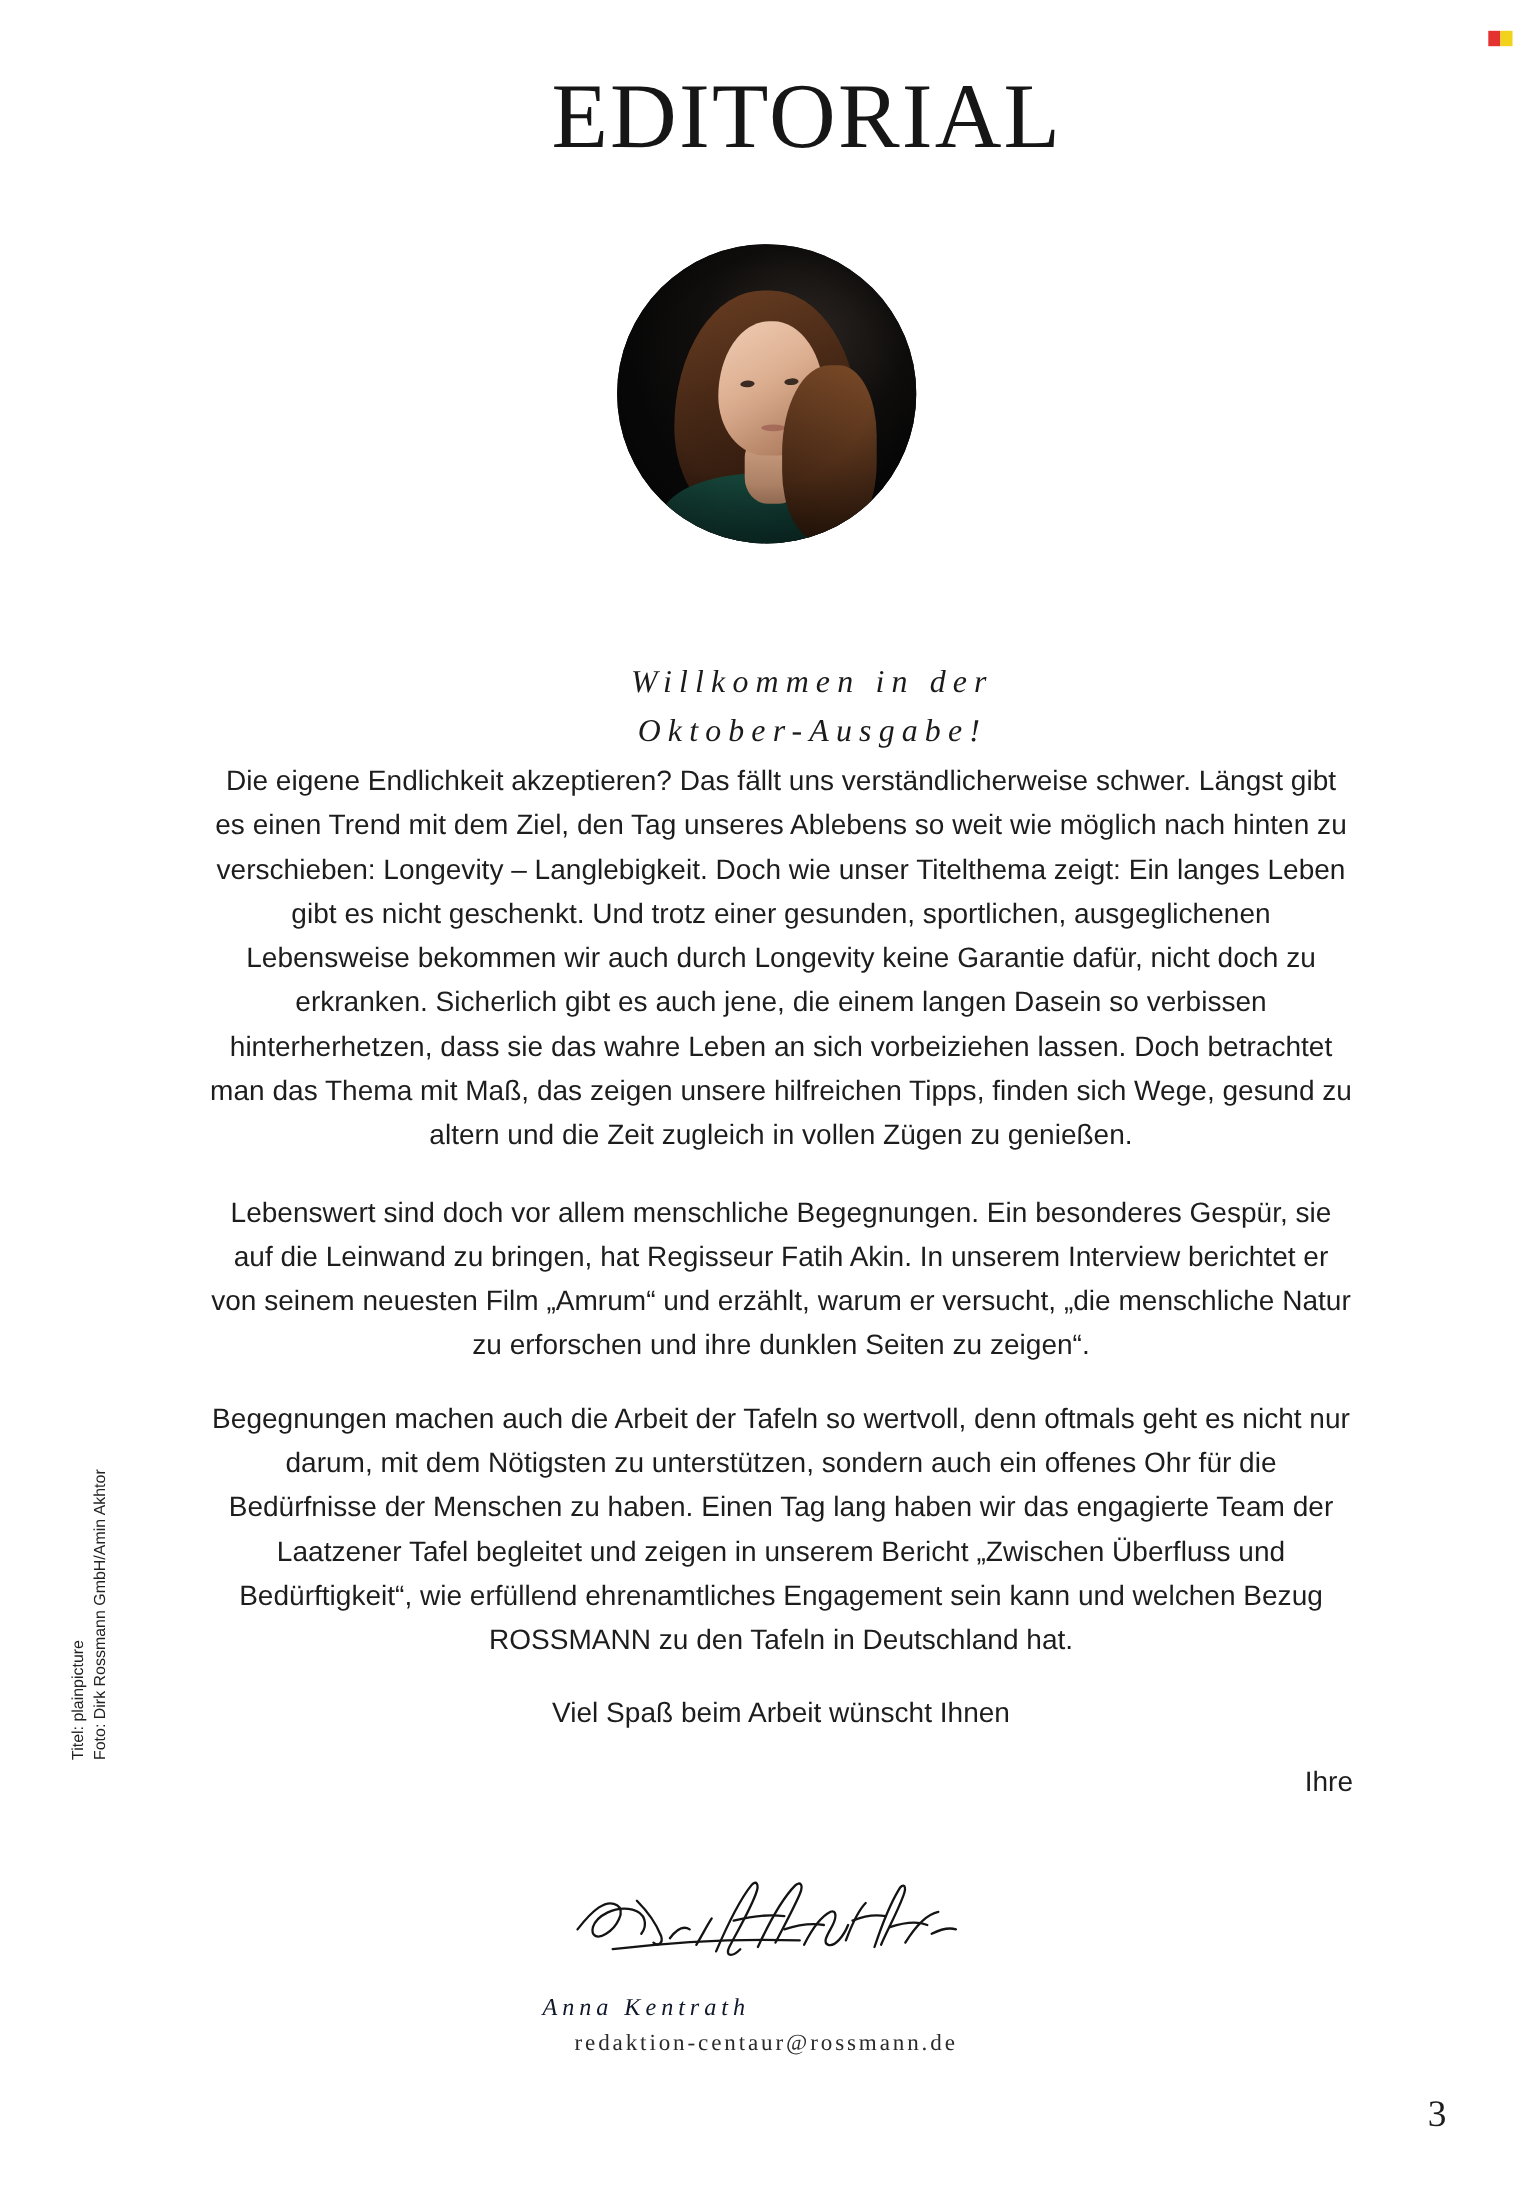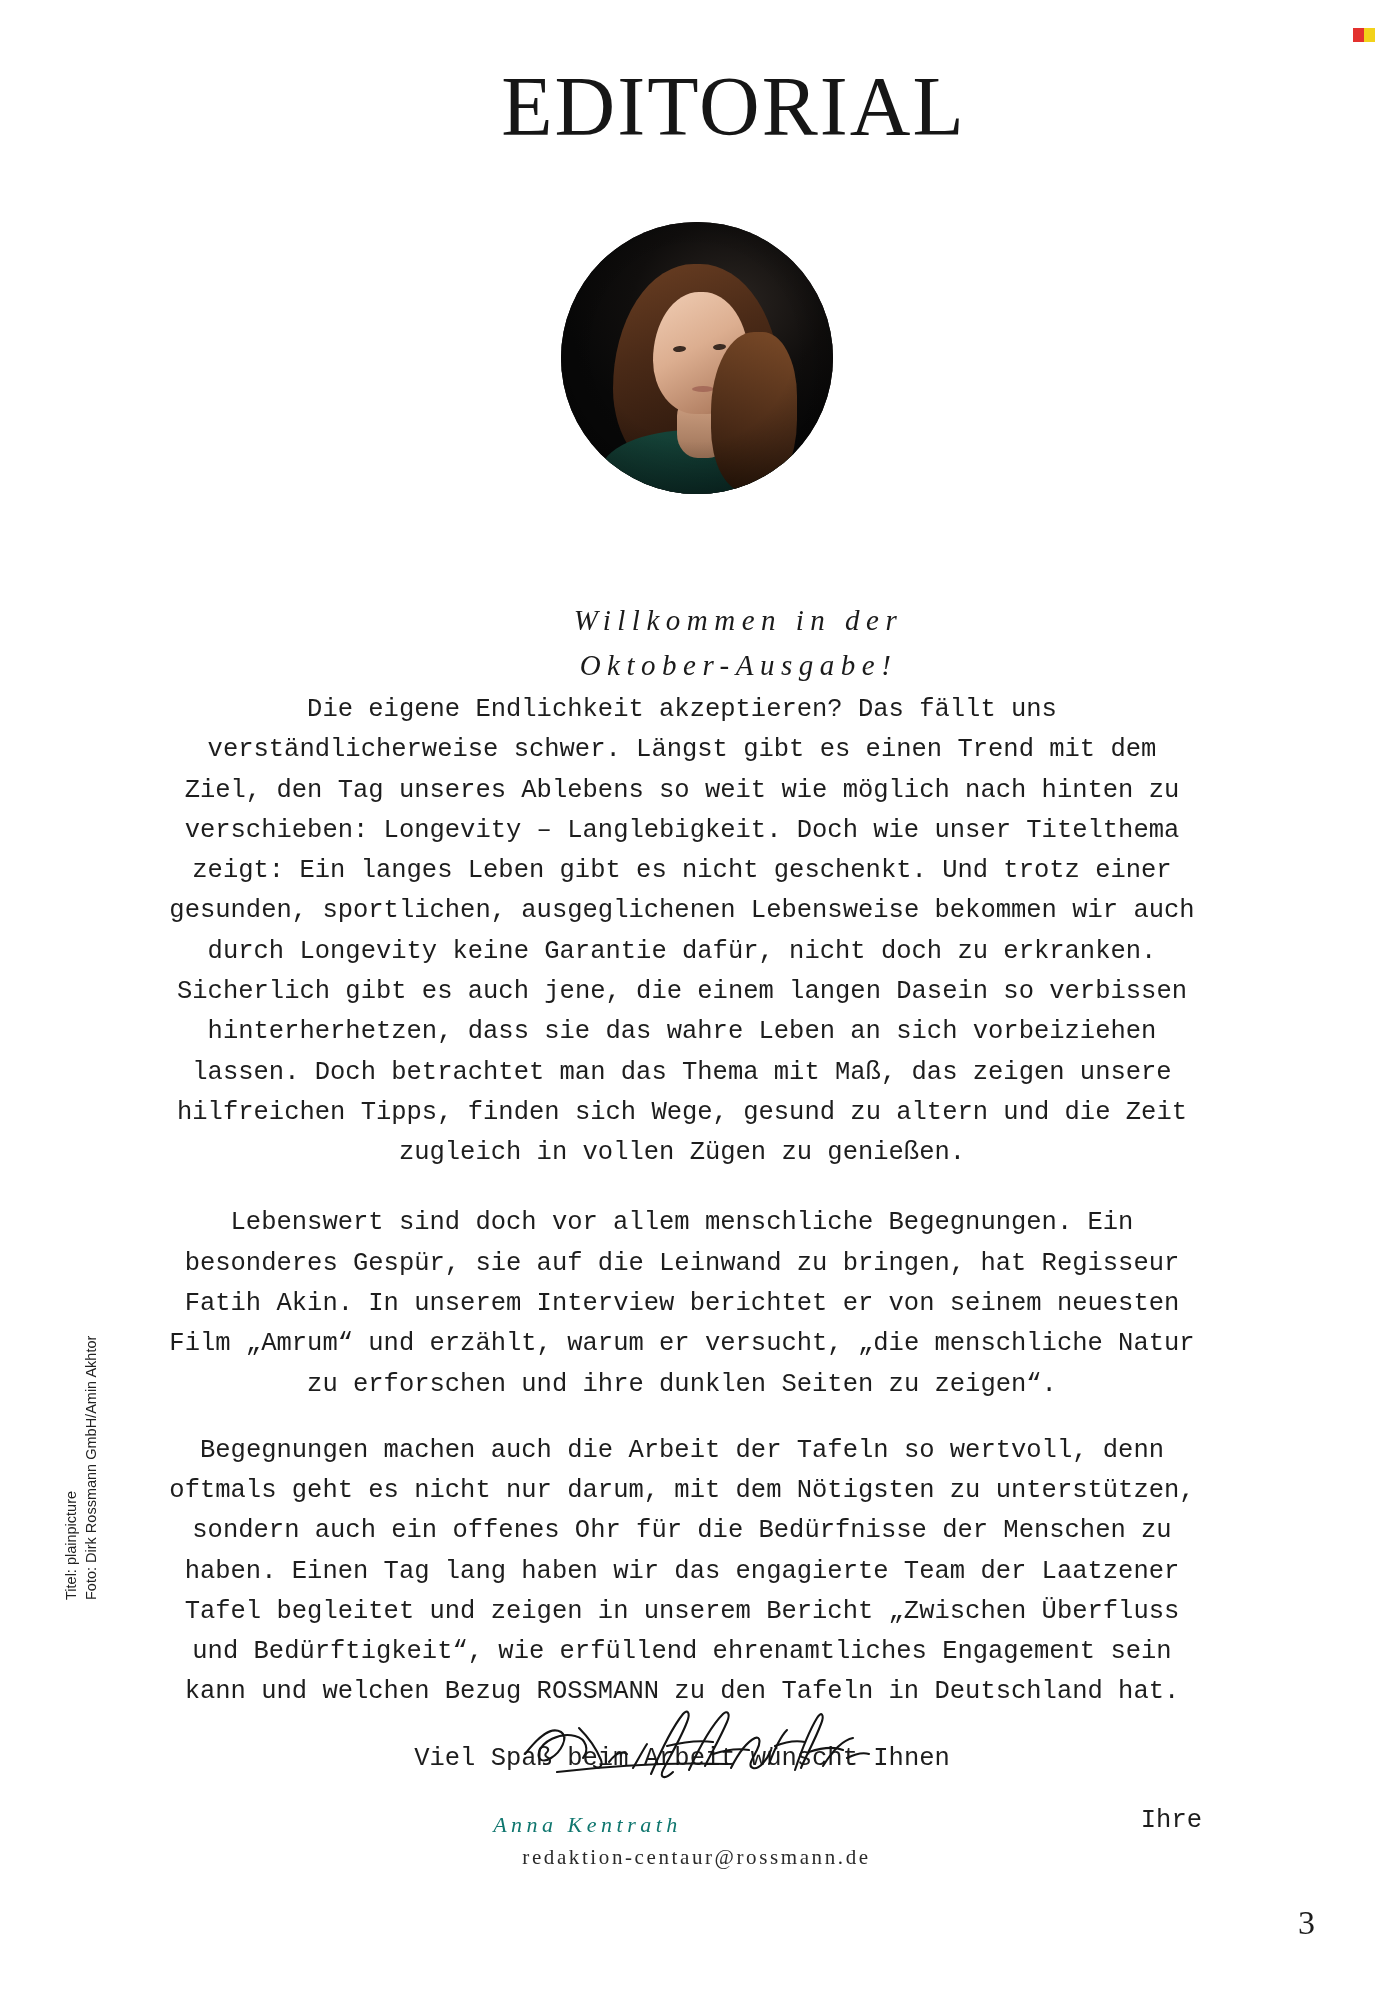--- a/index.html
+++ b/index.html
@@ -141,25 +141,25 @@
     font-style: italic;
     font-size: 29px;
     letter-spacing: 6.5px;
     line-height: 1.55;
     color: #1b1b1b;
     margin-left: 26px;
   }
 
   .body-copy {
     position: absolute;
-    left: 162px;
+    left: 190px;
     top: 690px;
     width: 1040px;
     text-align: center;
-    font-family: Liberation Mono, monospace;
+    font-family: Liberation Sans, sans-serif;
     font-size: 25.5px;
     line-height: 1.58;
     color: #1d1d1d;
   }
   .body-copy p { margin: 0 0 26px 0; }
   .body-copy p.p1 { margin-bottom: 30px; }
 
   .closing {
     margin-top: 6px;
   }
@@ -187,21 +187,21 @@
   .sig-name {
     position: absolute;
     top: 1812px;
     left: 0;
     width: 1175px;
     text-align: center;
     font-family: "Liberation Serif", serif;
     font-style: italic;
     font-size: 22px;
     letter-spacing: 4.5px;
-    color: #0f766e;
+    color: #0f172a;
   }
   .sig-mail {
     position: absolute;
     top: 1845px;
     left: 0;
     width: 1393px;
     text-align: center;
     font-family: "Liberation Serif", serif;
     font-size: 21px;
     letter-spacing: 2.6px;

